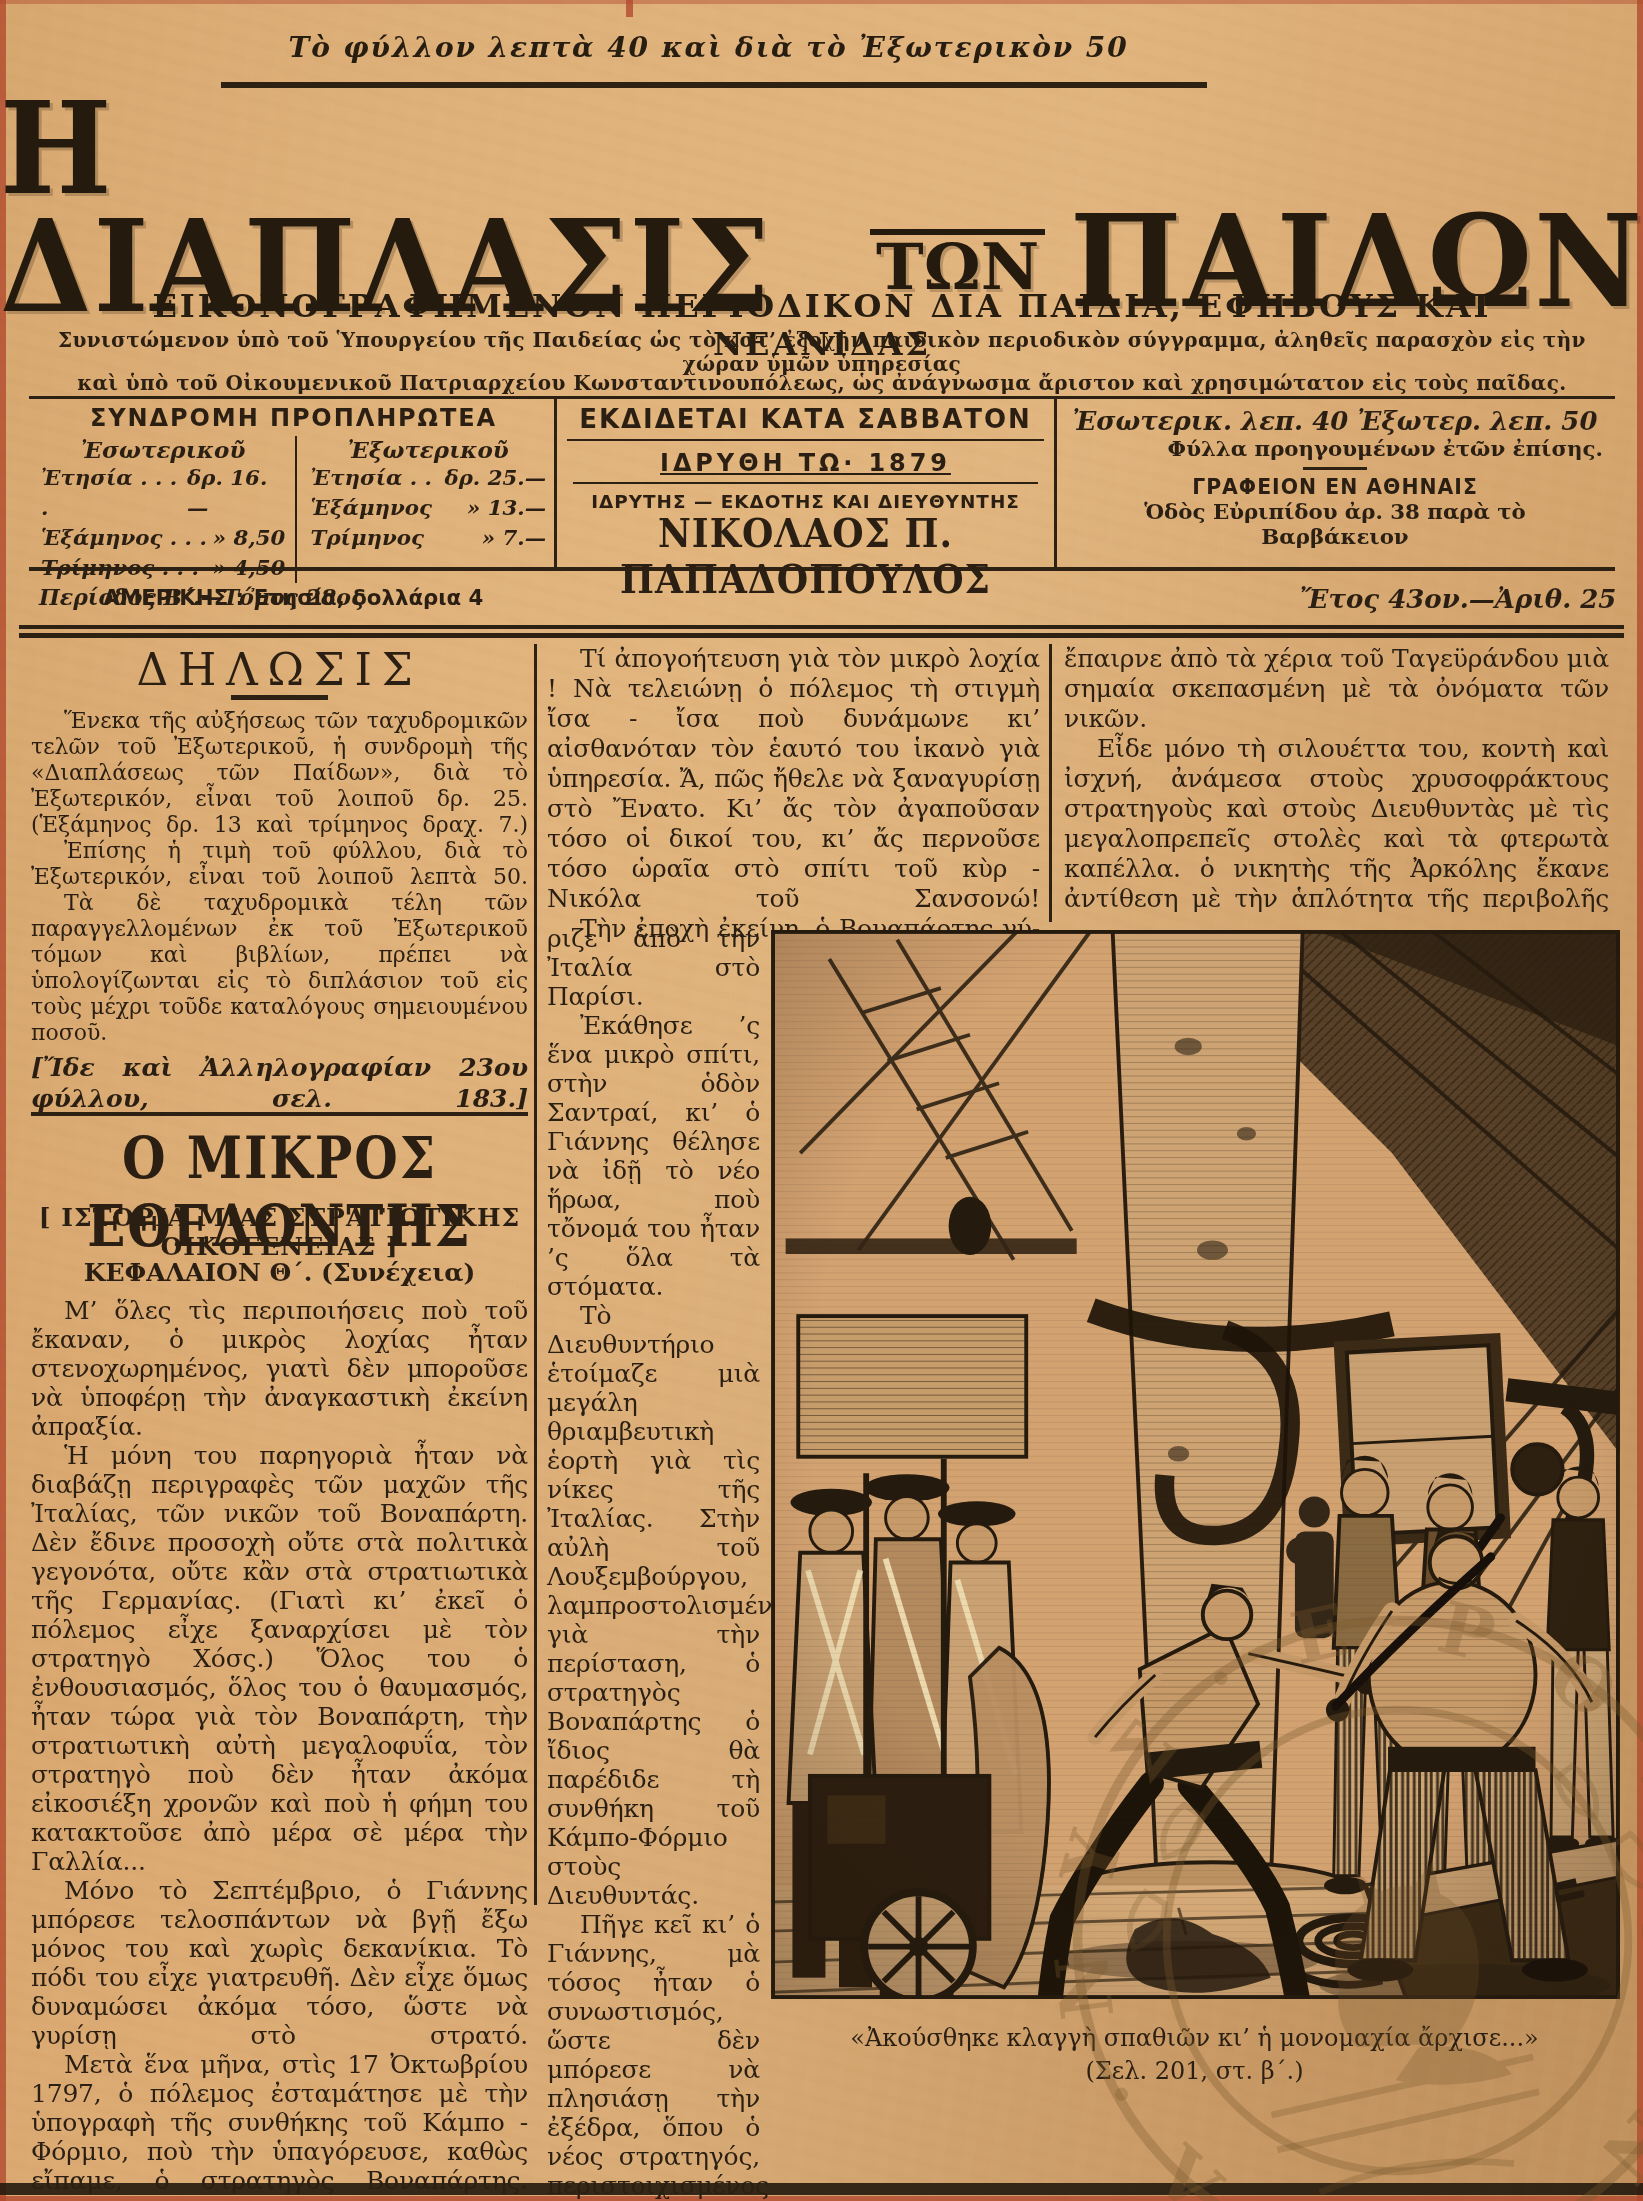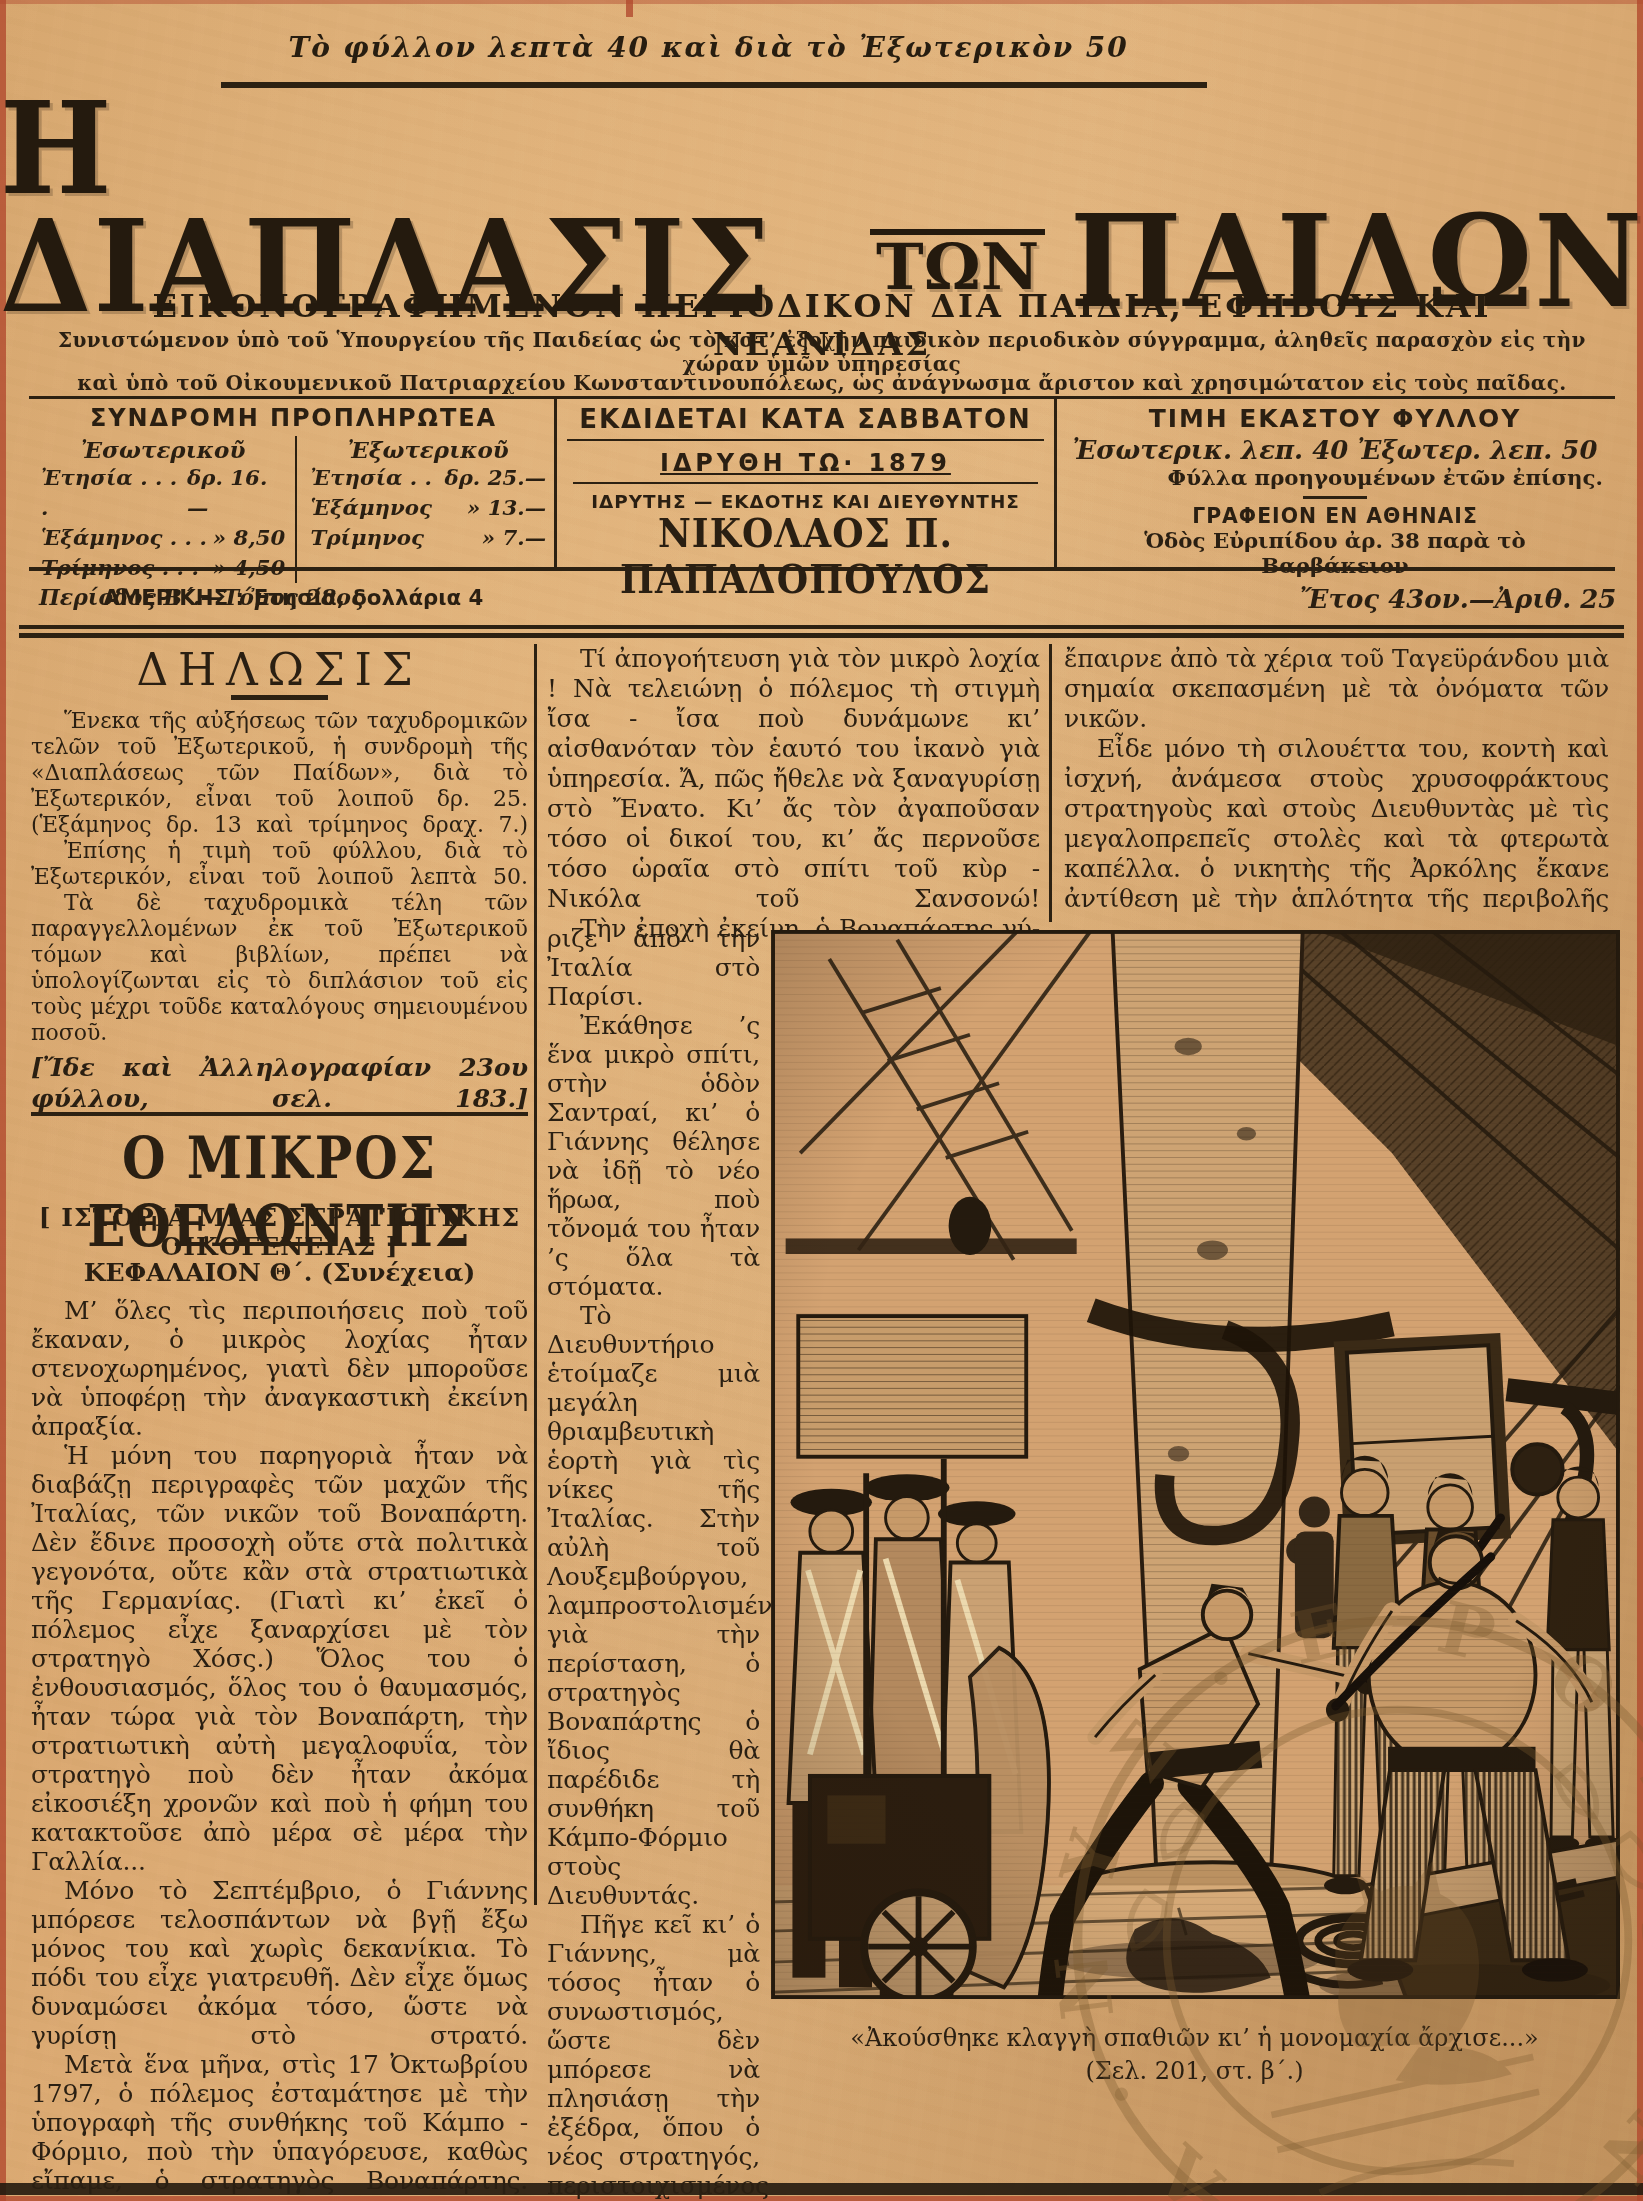--- a/index.html
+++ b/index.html
@@ -113,21 +113,20 @@
   </div>
 
   <div class="abs center" style="left:567px;top:404px;width:477px;">
     <div class="sans" style="font-size:26px;font-weight:bold;letter-spacing:1.9px;border-bottom:2.9px solid #2c2112;padding-bottom:4.9px;">ΕΚΔΙΔΕΤΑΙ ΚΑΤΑ ΣΑΒΒΑΤΟΝ</div>
     <div class="sans" style="font-size:24px;font-weight:bold;letter-spacing:3.9px;padding:7.8px 87px 5.8px 87px;border-bottom:2.9px solid #2c2112;display:inline-block;text-decoration:underline;">ΙΔΡΥΘΗ ΤΩ· 1879</div>
     <div class="sans" style="font-size:18.4px;font-weight:bold;letter-spacing:1px;margin-top:6.8px;">ΙΔΡΥΤΗΣ — ΕΚΔΟΤΗΣ ΚΑΙ ΔΙΕΥΘΥΝΤΗΣ</div>
     <div style="font-size:36px;font-weight:bold;letter-spacing:1px;margin-top:1.9px;transform:scaleY(1.1);">ΝΙΚΟΛΑΟΣ Π. ΠΑΠΑΔΟΠΟΥΛΟΣ</div>
   </div>
 
   <div class="abs center" style="left:1067px;top:404px;width:536px;">
-    <div class="sans" style="font-size:25px;font-weight:bold;letter-spacing:1.9px;">ΤΙΜΗ ΕΚΑΣΤΟΥ ΦΥΛΛΟΥ</div>
     <div class="bi" style="font-size:26px;margin-top:1.9px;">Ἐσωτερικ. λεπ. 40  Ἐξωτερ. λεπ. 50</div>
     <div style="font-size:21.3px;font-weight:bold;text-align:right;">Φύλλα προηγουμένων ἐτῶν ἐπίσης.</div>
     <div style="width:64px;height:2.9px;background:#2c2112;margin:5.8px auto 5.8px auto;"></div>
     <div class="sans" style="font-size:20.4px;font-weight:bold;letter-spacing:1px;">ΓΡΑΦΕΙΟΝ ΕΝ ΑΘΗΝΑΙΣ</div>
     <div style="font-size:21.3px;font-weight:bold;">Ὁδὸς Εὐριπίδου ἀρ. 38 παρὰ τὸ Βαρβάκειον</div>
   </div>
 
   <div class="abs bi" style="left:39px;top:584px;font-size:22px;">Περίοδος Β΄.—Τόμος 28ος</div>
   <div class="abs bi" style="left:1300px;top:584px;font-size:26px;">Ἔτος 43ον.—Ἀριθ. 25</div>
   <div class="abs rule" style="left:19.4px;top:625px;width:1605px;height:3.9px;"></div>

